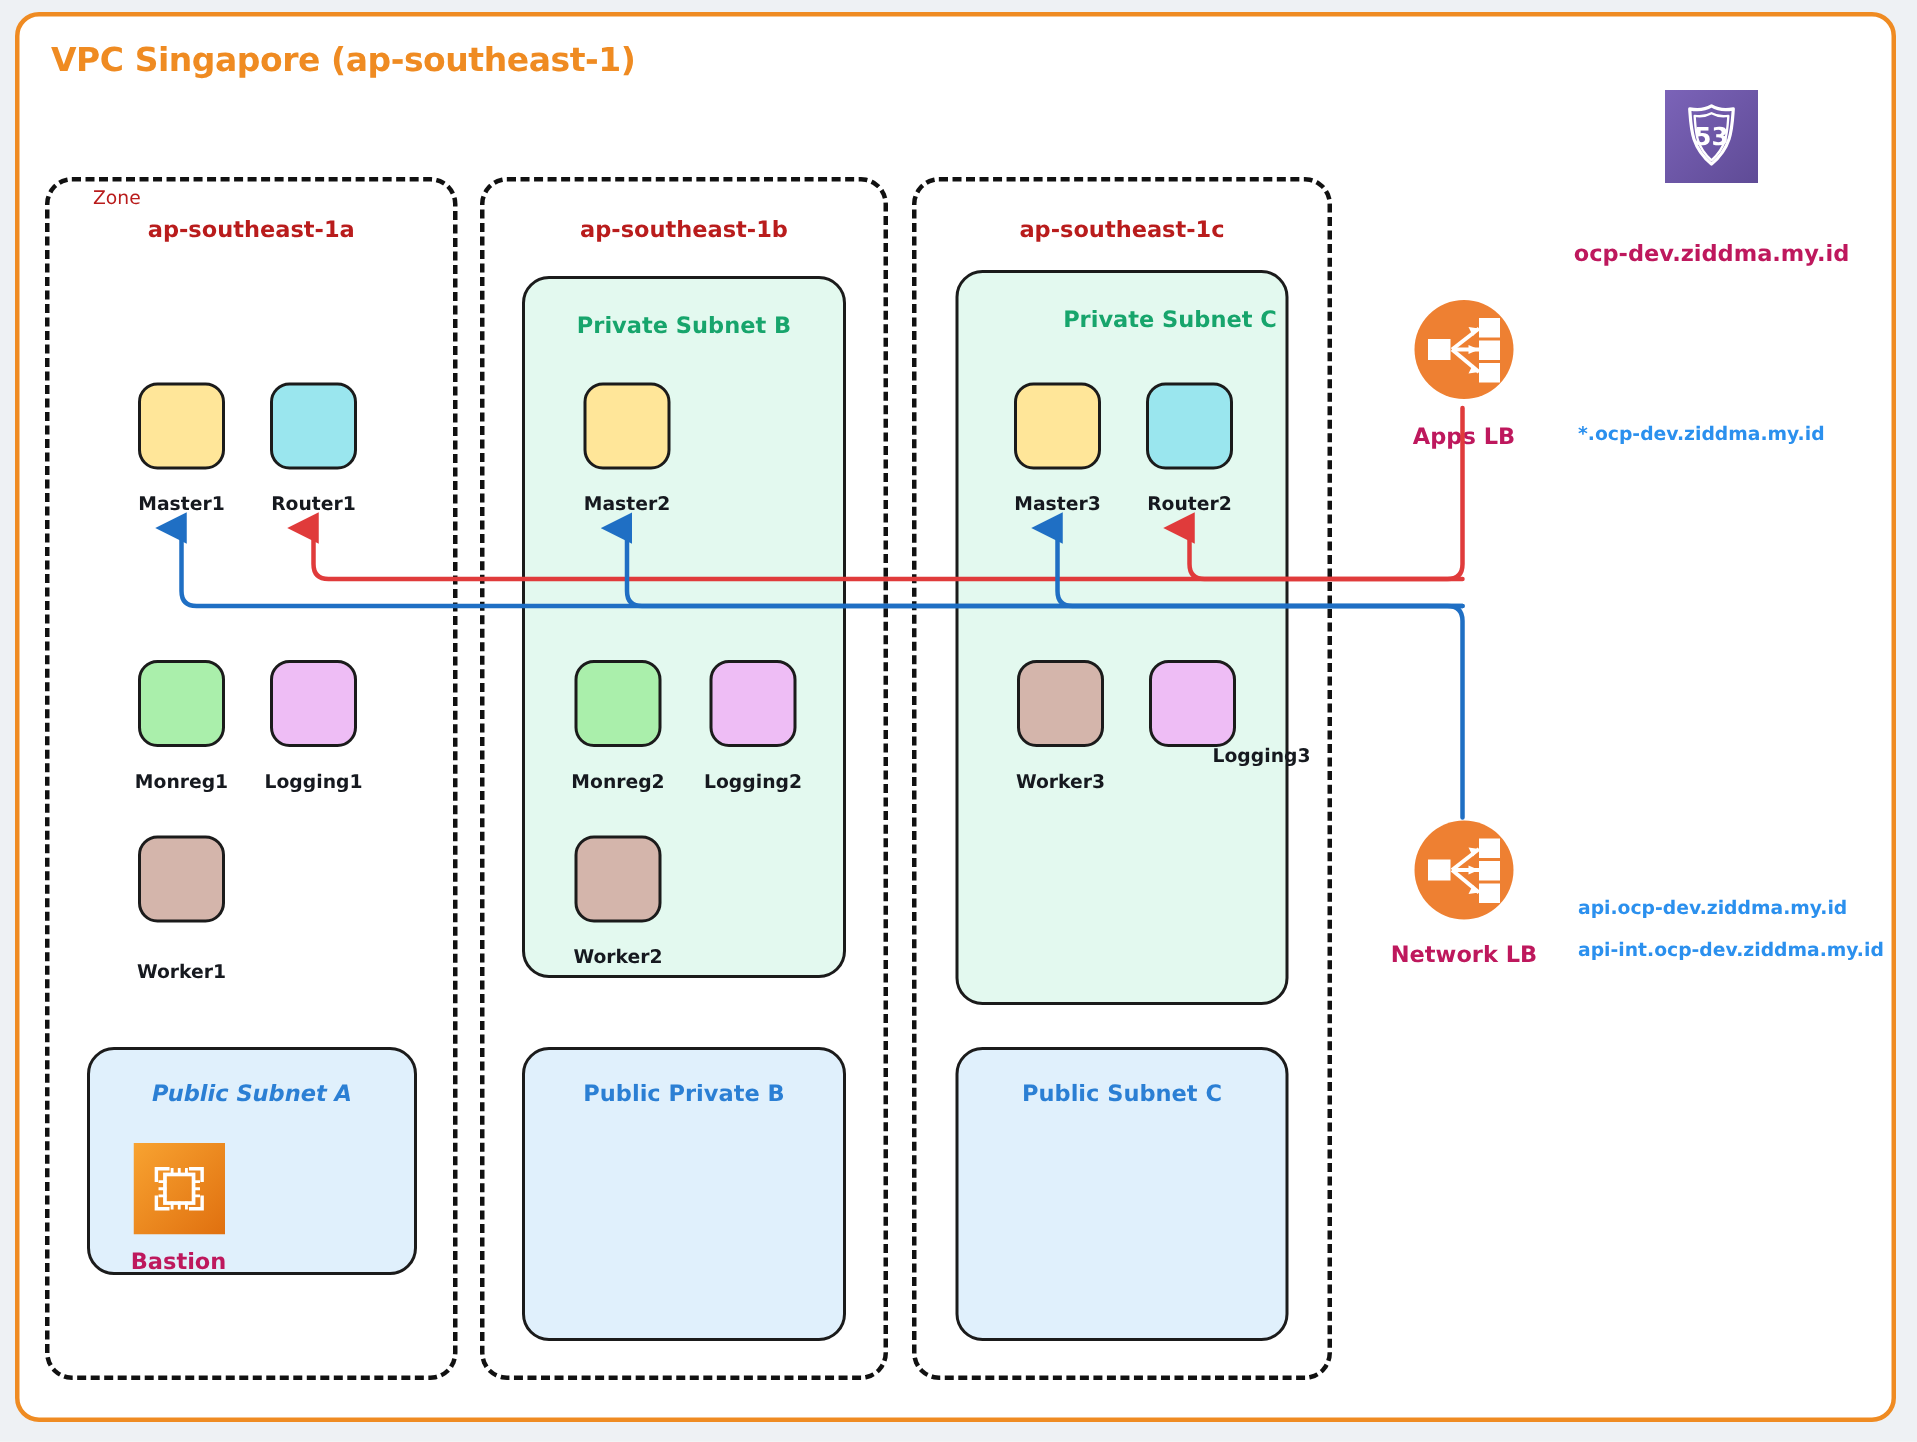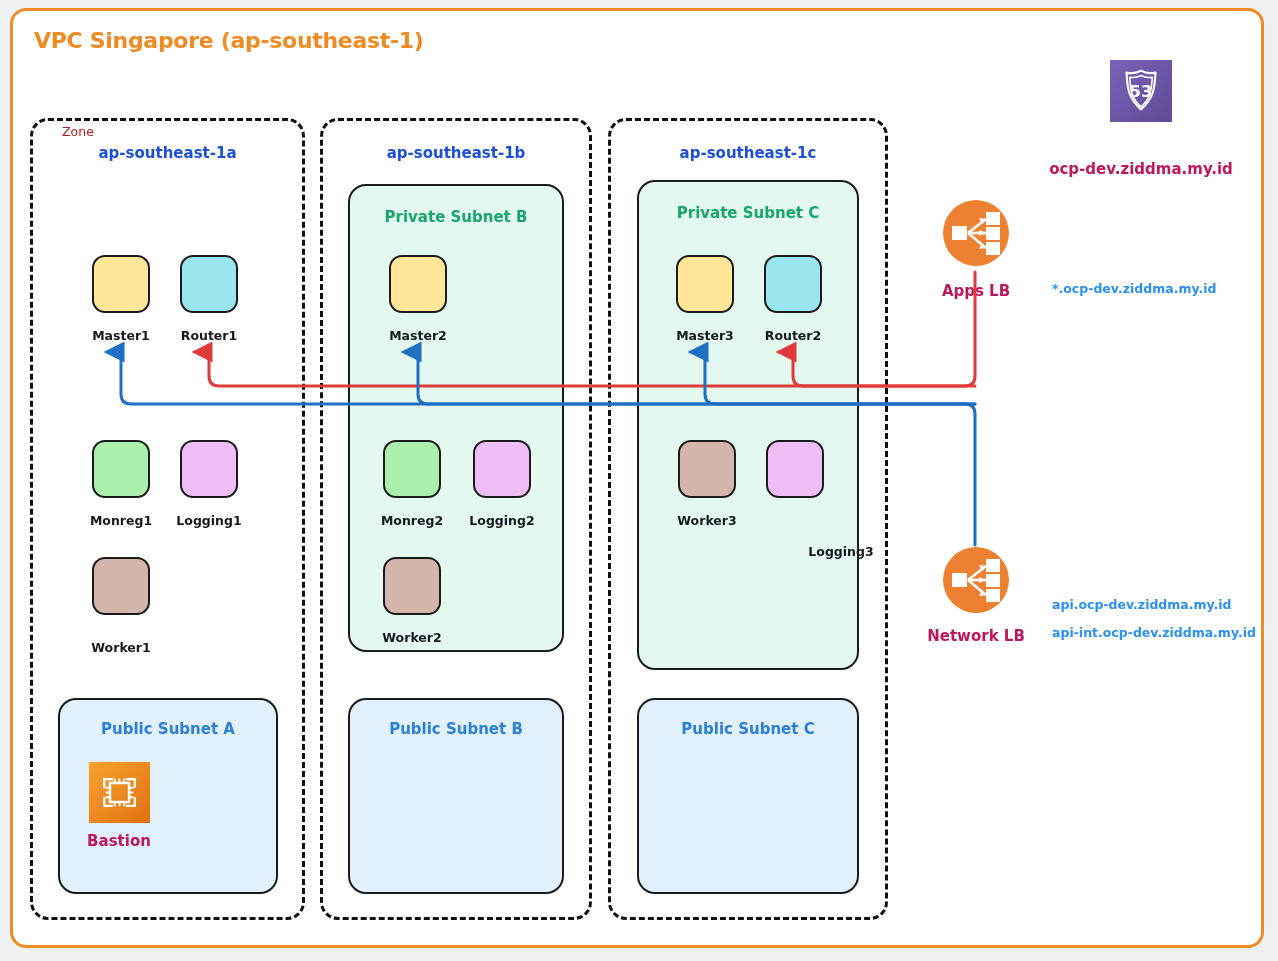--- a/index.html
+++ b/index.html
@@ -54,21 +54,21 @@
     font-size: 12.5px;
     font-weight: normal;
     color: #b91c1c;
     white-space: nowrap;
     margin-left: 16px;
   }
   .zone-name {
     position: absolute;
     font-size: 15px;
     font-weight: bold;
-    color: #1d4ed8;
+    color: #b91c1c;
     text-align: center;
     white-space: nowrap;
   }
 
   
   .subnet {
     position: absolute;
     border: 2.5px solid #1b1b1b;
     border-radius: 18px;
     box-sizing: border-box;
@@ -158,21 +158,21 @@
   <div class="node-label" style="left:150px; top:328px; width:118px;">Router1</div>
 
   <div class="node" style="left:92px; top:440px; background:#aaefab;"></div>
   <div class="node-label" style="left:62px; top:513px; width:118px;">Monreg1</div>
   <div class="node" style="left:180px; top:440px; background:#eebdf5;"></div>
   <div class="node-label" style="left:150px; top:513px; width:118px;">Logging1</div>
 
   <div class="node" style="left:92px; top:557px; background:#d4b5ab;"></div>
   <div class="node-label" style="left:62px; top:630px; width:118px;margin-top:10px;">Worker1</div>
 
-  <div class="subnet public" style="left:58px; top:698px; width:220px; height:196px;">
+  <div class="subnet public" style="left:58px; top:698px; width:220px; height:152px;font-style:italic;">
     <div class="subnet-title" style="top:20px;">Public Subnet A</div>
   </div>
   <div class="icon-box" style="left:89px; top:762px; width:61px; height:61px;">
     <svg viewBox="0 0 64 64" width="61" height="61">
       <defs>
         <linearGradient id="ec2grad" x1="0" y1="0" x2="1" y2="1">
           <stop offset="0%" stop-color="#f8a331"></stop>
           <stop offset="100%" stop-color="#e0700f"></stop>
         </linearGradient>
       </defs>
@@ -200,38 +200,38 @@
 
   <div class="node" style="left:383px; top:440px; background:#aaefab;"></div>
   <div class="node-label" style="left:353px; top:513px; width:118px;">Monreg2</div>
   <div class="node" style="left:473px; top:440px; background:#eebdf5;"></div>
   <div class="node-label" style="left:443px; top:513px; width:118px;">Logging2</div>
 
   <div class="node" style="left:383px; top:557px; background:#d4b5ab;"></div>
   <div class="node-label" style="left:353px; top:630px; width:118px;">Worker2</div>
 
   <div class="subnet public" style="left:348px; top:698px; width:216px; height:196px;">
-    <div class="subnet-title" style="top:20px;">Public Subnet B</div>
+    <div class="subnet-title" style="top:20px;">Public Private B</div>
   </div>
 
   <div class="zone" style="left:608px; top:118px; width:280px; height:802px;"></div>
   <div class="zone-name" style="left:608px; top:144px; width:280px;">ap-southeast-1c</div>
 
   <div class="subnet private" style="left:637px; top:180px; width:222px; height:490px;">
-    <div class="subnet-title" style="top:22px;">Private Subnet C</div>
+    <div class="subnet-title" style="top:22px;padding-left:32px;">Private Subnet C</div>
   </div>
   <div class="node" style="left:676px; top:255px; background:#ffe699;"></div>
   <div class="node-label" style="left:646px; top:328px; width:118px;">Master3</div>
   <div class="node" style="left:764px; top:255px; background:#9ae6ee;"></div>
   <div class="node-label" style="left:734px; top:328px; width:118px;">Router2</div>
 
   <div class="node" style="left:678px; top:440px; background:#d4b5ab;"></div>
   <div class="node-label" style="left:648px; top:513px; width:118px;">Worker3</div>
   <div class="node" style="left:766px; top:440px; background:#eebdf5;"></div>
-  <div class="node-label" style="left:736px; top:544px; width:118px;padding-left:46px;">Logging3</div>
+  <div class="node-label" style="left:736px; top:496px; width:118px;padding-left:46px;">Logging3</div>
 
   <div class="subnet public" style="left:637px; top:698px; width:222px; height:196px;">
     <div class="subnet-title" style="top:20px;">Public Subnet C</div>
   </div>
 
   <div class="icon-box" style="left:1110px; top:60px; width:62px; height:62px;">
     <svg viewBox="0 0 64 64" width="62" height="62">
       <defs>
         <linearGradient id="r53grad" x1="0" y1="0" x2="1" y2="1">
           <stop offset="0%" stop-color="#7b63b8"></stop>

